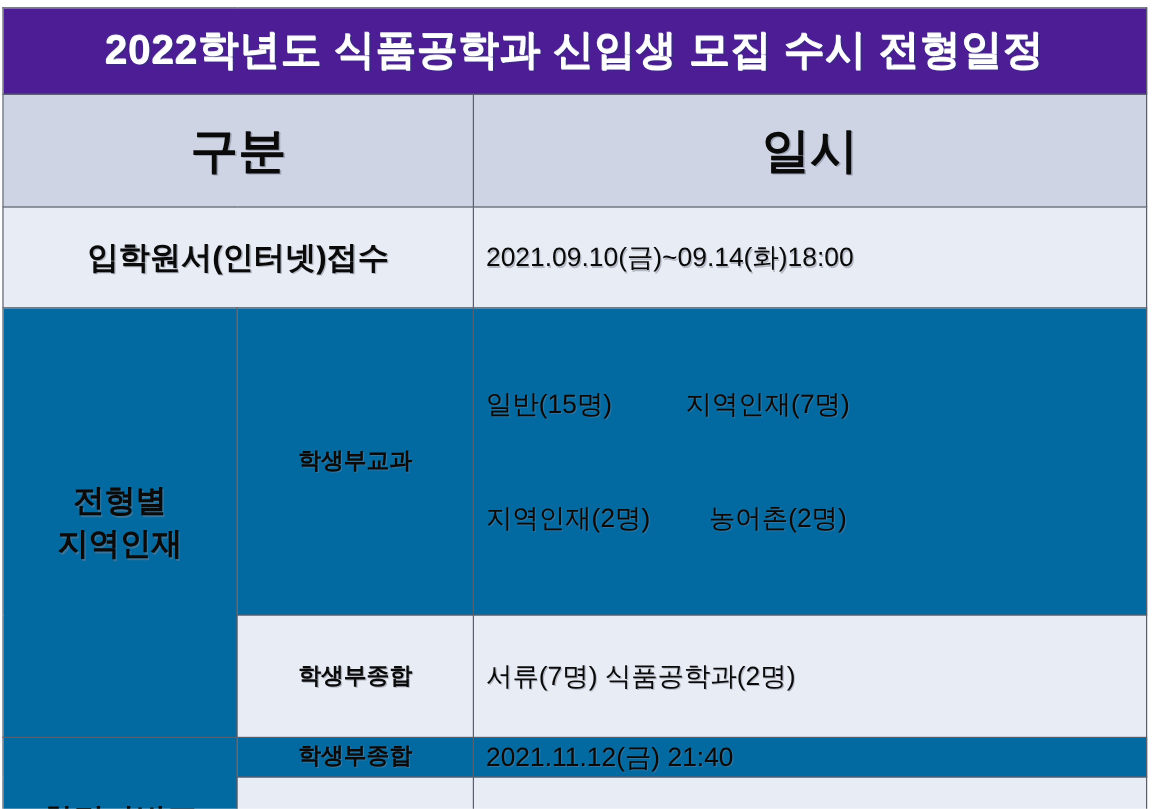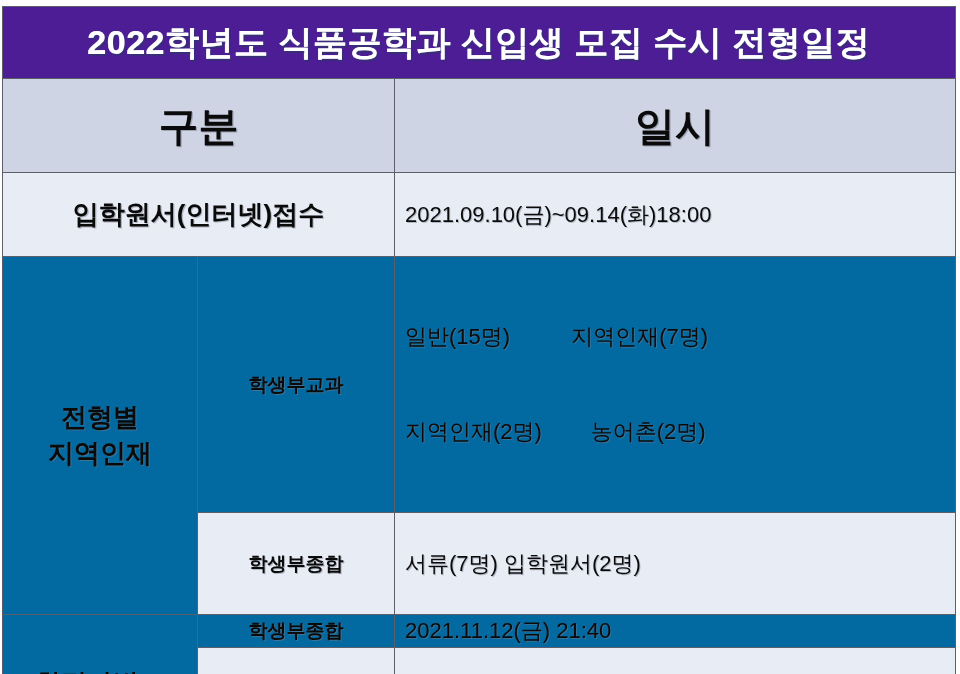--- a/index.html
+++ b/index.html
@@ -166,21 +166,21 @@
             <span class="rowline">지역인재(2명)        농어촌(2명)</span>
           </span>
         </td>
       </tr>
 
       <tr>
         <td class="shade-light cell-sub" style="height:102px;">
           <span class="sub-text">학생부종합</span>
         </td>
         <td class="shade-light cell-date">
-          <span class="val-text">서류(7명) 입학원서(2명)</span>
+          <span class="val-text">서류(7명) 식품공학과(2명)</span>
         </td>
       </tr>
 
       <tr>
         <td class="shade-dark" rowspan="2" style="height:104px;">
           <span class="group-text">합격자발표</span>
         </td>
         <td class="shade-dark cell-sub">
           <span class="sub-text">학생부종합</span>
         </td>

